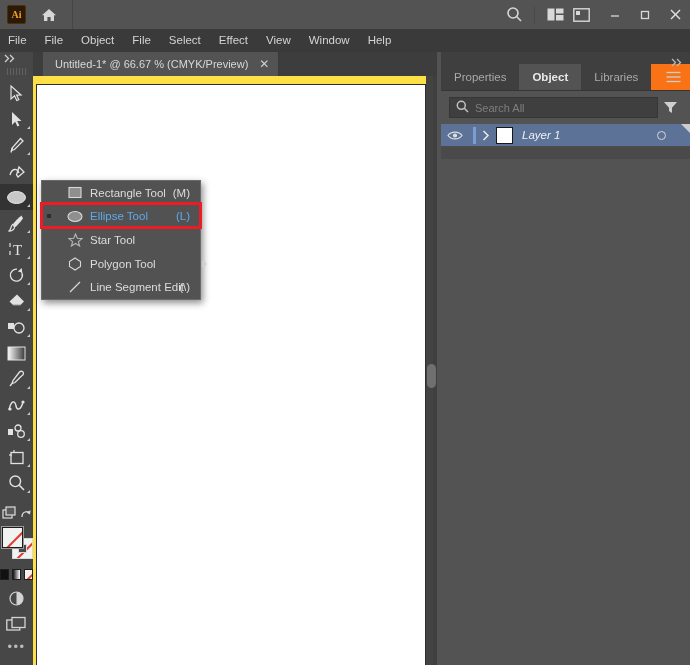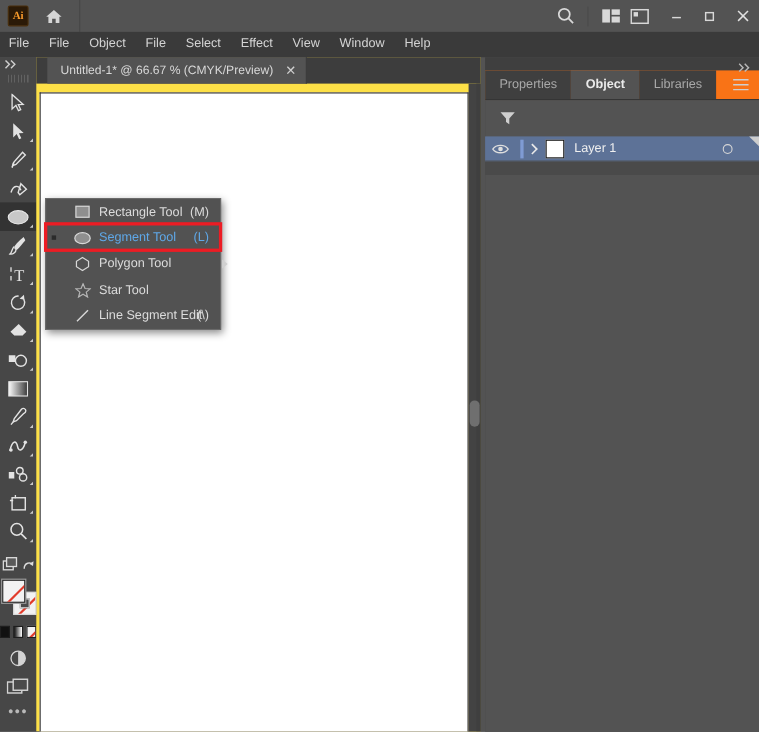--- a/index.html
+++ b/index.html
@@ -166,21 +166,21 @@
   .layer-row {
     height: 23px; background: #5d7297; display: flex; align-items: center;
     position: relative; border-bottom: 1px solid #4c4c4c;
   }
   .lr-eye { width: 28px; display: flex; align-items: center; justify-content: center; }
   .lr-bar { width: 3px; height: 17px; background: #7f9bd4; margin-left: 4px; }
   .lr-chev { width: 20px; display:flex; align-items:center; justify-content:center; }
   .lr-thumb {
     width: 17px; height: 17px; background: #ffffff; border: 1px solid #181818;
   }
-  .lr-name { color: #f0f0f0; font-size: 11.5px; margin-left: 9px; }
+  .lr-name { color: #f0f0f0; font-size: 11.5px; margin-left: 9px; font-style: italic; }
   .lr-circle {
     position: absolute; right: 24px; width: 9px; height: 9px;
     border: 1px solid #d6d6d6; border-radius: 50%;
   }
   .lr-tri {
     position: absolute; right: 0; top: 0;
     width: 0; height: 0; border-top: 9px solid #cdcdcd; border-left: 9px solid transparent;
   }
   .layer-strip { height: 12px; background: #4a4a4a; }
 
@@ -483,20 +483,29 @@
         <svg width="15" height="12" viewBox="0 0 15 12">
             <line x1="0.5" y1="1.5" x2="14.5" y2="1.5" stroke="#cfcfcf" stroke-width="1.3"></line>
             <line x1="0.5" y1="6" x2="14.5" y2="6" stroke="#cfcfcf" stroke-width="1.3"></line>
             <line x1="0.5" y1="10.5" x2="14.5" y2="10.5" stroke="#cfcfcf" stroke-width="1.3"></line>
           </svg>
       </div>
     </div>
 
     <div class="panel-body">
       <div class="search-row">
+        <div class="search-box">
+          <span>
+            <svg width="13" height="13" viewBox="0 0 13 13">
+                <circle cx="5.3" cy="5.3" r="4" fill="none" stroke="#c2c2c2" stroke-width="1.5"></circle>
+                <line x1="8.3" y1="8.3" x2="12" y2="12" stroke="#c2c2c2" stroke-width="1.5"></line>
+              </svg>
+          </span>
+          <span class="search-ph">Search All</span>
+        </div>
         <div class="filter-icon">
           <svg width="15" height="15" viewBox="0 0 15 15">
               <path d="M1 2 L14 2 L9 7.8 L9 13 L6 11 L6 7.8 Z" fill="#cfcfcf"></path>
             </svg>
         </div>
       </div>
 
       <div class="layer-row">
         <span class="lr-eye">
           <svg width="16" height="11" viewBox="0 0 16 11">
@@ -530,47 +539,47 @@
       <span class="fly-key">(M)</span>
     </div>
 
     <div class="fly-item sel">
       <span class="fly-dot"></span>
       <span class="fly-icon">
         <svg width="16" height="13" viewBox="0 0 16 13">
             <ellipse cx="8" cy="6.5" rx="7" ry="5" fill="#8f8f8f" stroke="#d8d8d8" stroke-width="1.1"></ellipse>
           </svg>
       </span>
-      <span class="fly-label">Segment Tool</span>
+      <span class="fly-label">Ellipse Tool</span>
       <span class="fly-key">(L)</span>
+    </div>
+
+    <div class="fly-item">
+      <span class="fly-icon">
+        <svg width="15" height="14" viewBox="0 0 15 14">
+            <polygon points="7.5,1 9.3,5.3 14,5.6 10.4,8.6 11.6,13 7.5,10.5 3.4,13 4.6,8.6 1,5.6 5.7,5.3" fill="none" stroke="#b5b5b5" stroke-width="1.1"></polygon>
+          </svg>
+      </span>
+      <span class="fly-label">Star Tool</span>
+      <span class="fly-key"></span>
     </div>
 
     <div class="fly-item">
       <span class="fly-icon">
         <svg width="14" height="14" viewBox="0 0 14 14">
             <polygon points="7,1 12.5,4.5 12.5,9.5 7,13 1.5,9.5 1.5,4.5" fill="none" stroke="#d8d8d8" stroke-width="1.1"></polygon>
           </svg>
       </span>
       <span class="fly-label">Polygon Tool</span>
       <span class="fly-key"></span>
       <span class="fly-arrow"></span>
     </div>
 
     <div class="fly-item">
       <span class="fly-icon">
-        <svg width="15" height="14" viewBox="0 0 15 14">
-            <polygon points="7.5,1 9.3,5.3 14,5.6 10.4,8.6 11.6,13 7.5,10.5 3.4,13 4.6,8.6 1,5.6 5.7,5.3" fill="none" stroke="#b5b5b5" stroke-width="1.1"></polygon>
-          </svg>
-      </span>
-      <span class="fly-label">Star Tool</span>
-      <span class="fly-key"></span>
-    </div>
-
-    <div class="fly-item">
-      <span class="fly-icon">
         <svg width="14" height="14" viewBox="0 0 14 14">
             <line x1="2" y1="12" x2="12" y2="2" stroke="#d8d8d8" stroke-width="1.3"></line>
           </svg>
       </span>
       <span class="fly-label">Line Segment Edit</span>
       <span class="fly-key">(\)</span>
     </div>
   </div>
 
   <div class="redbox"></div>

